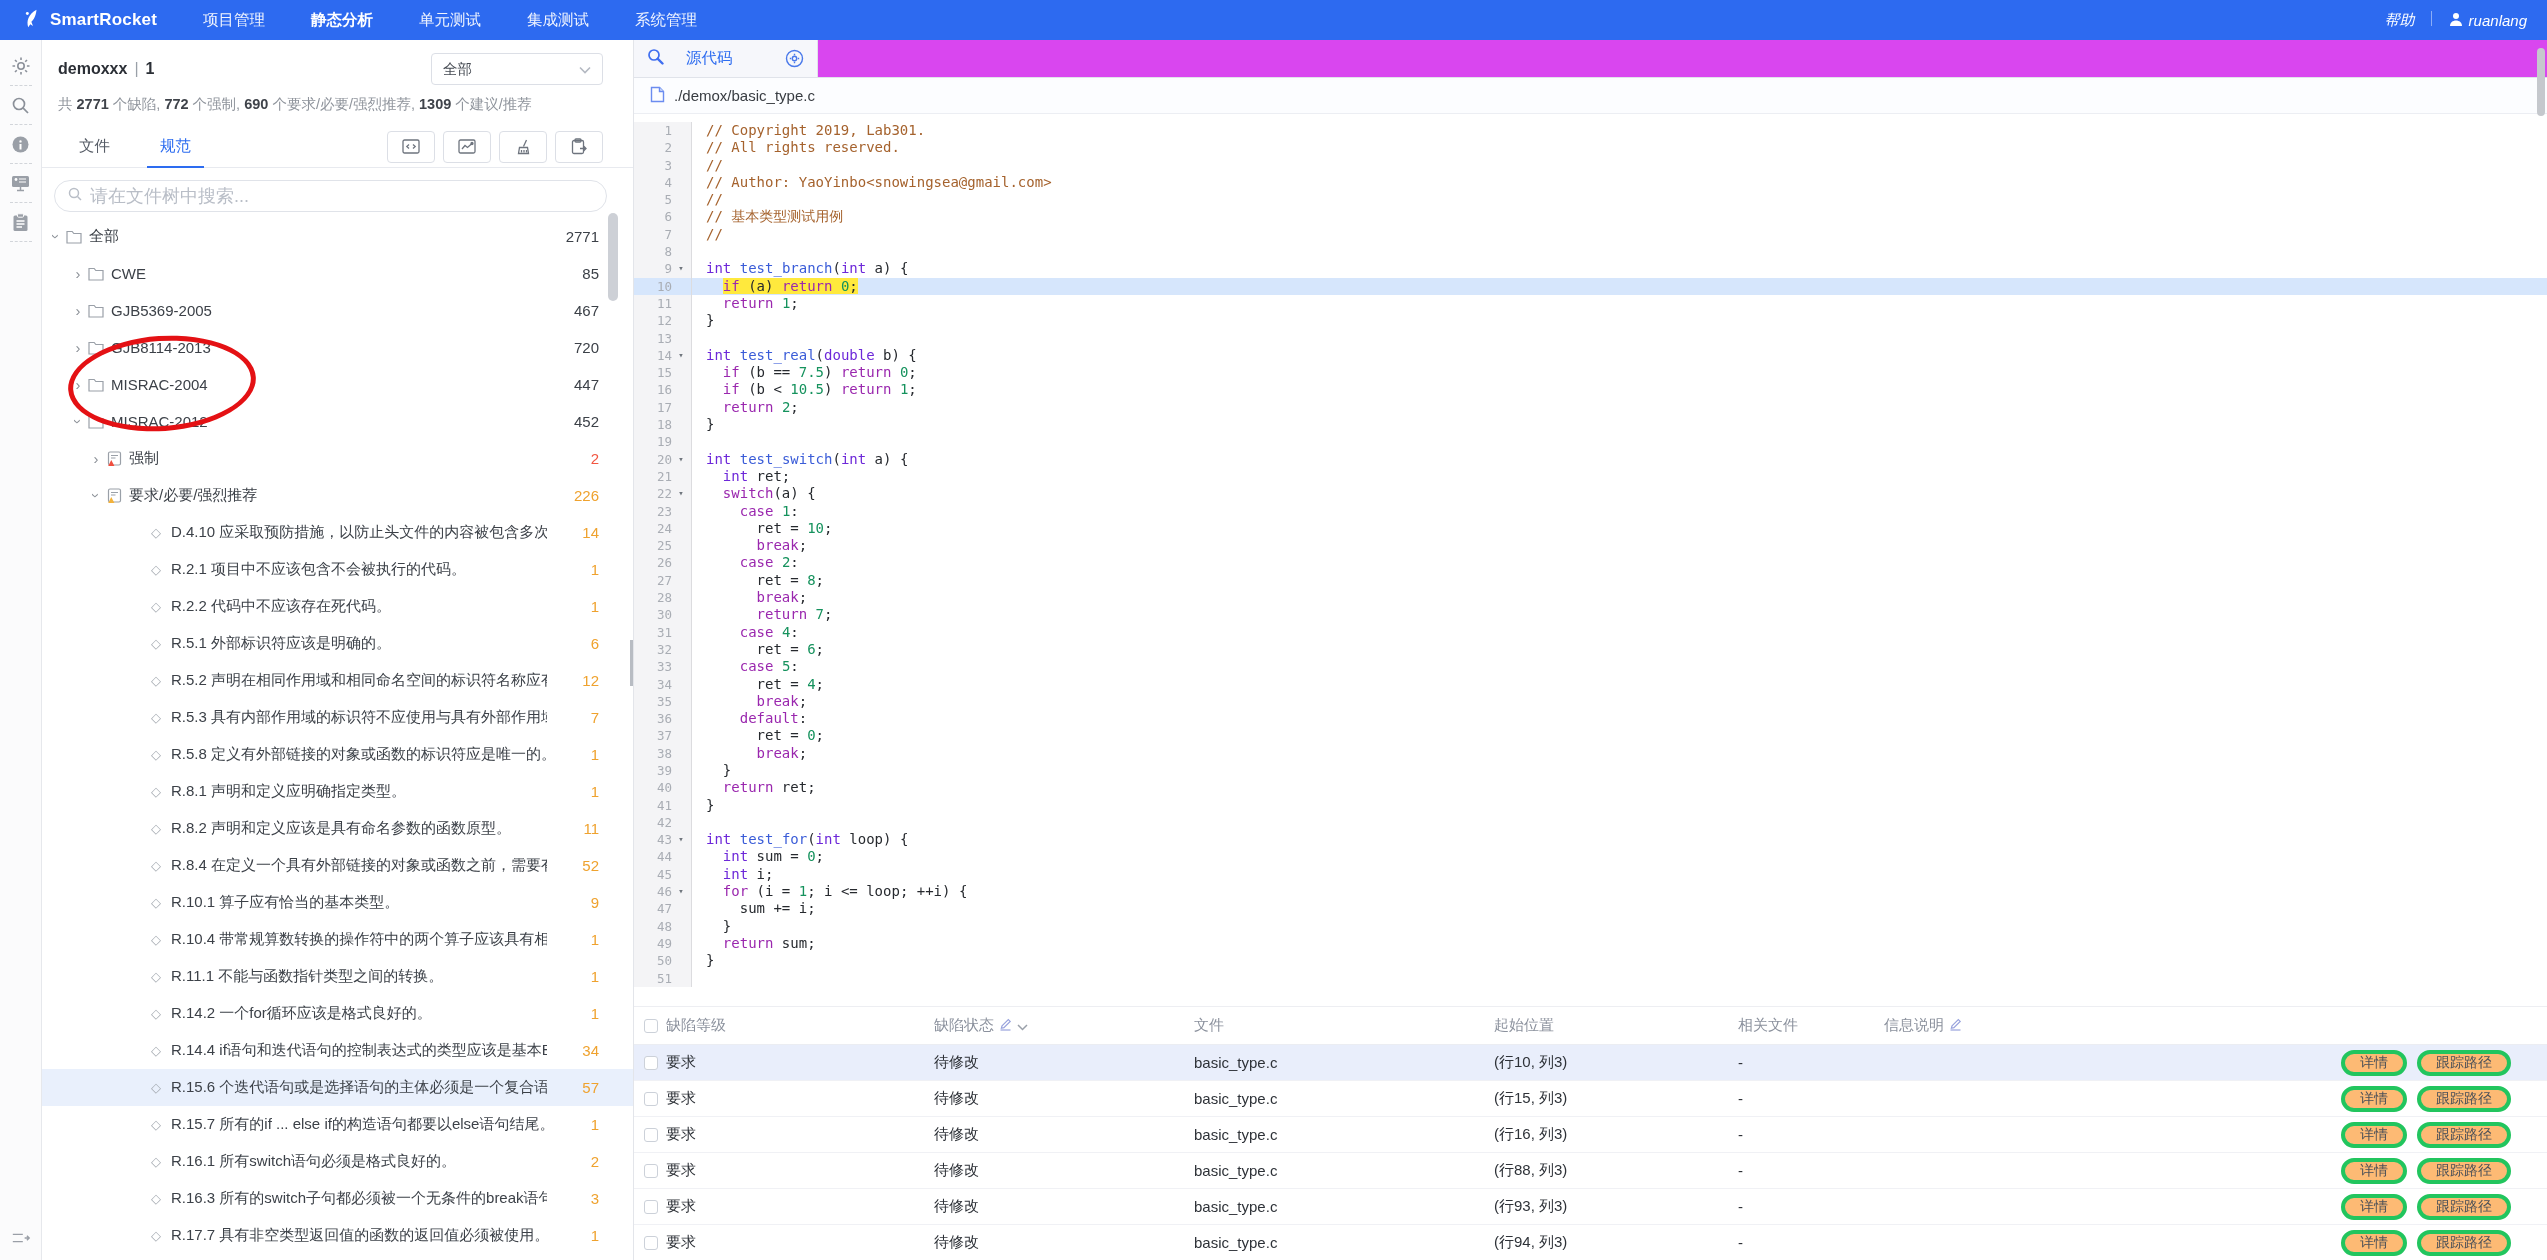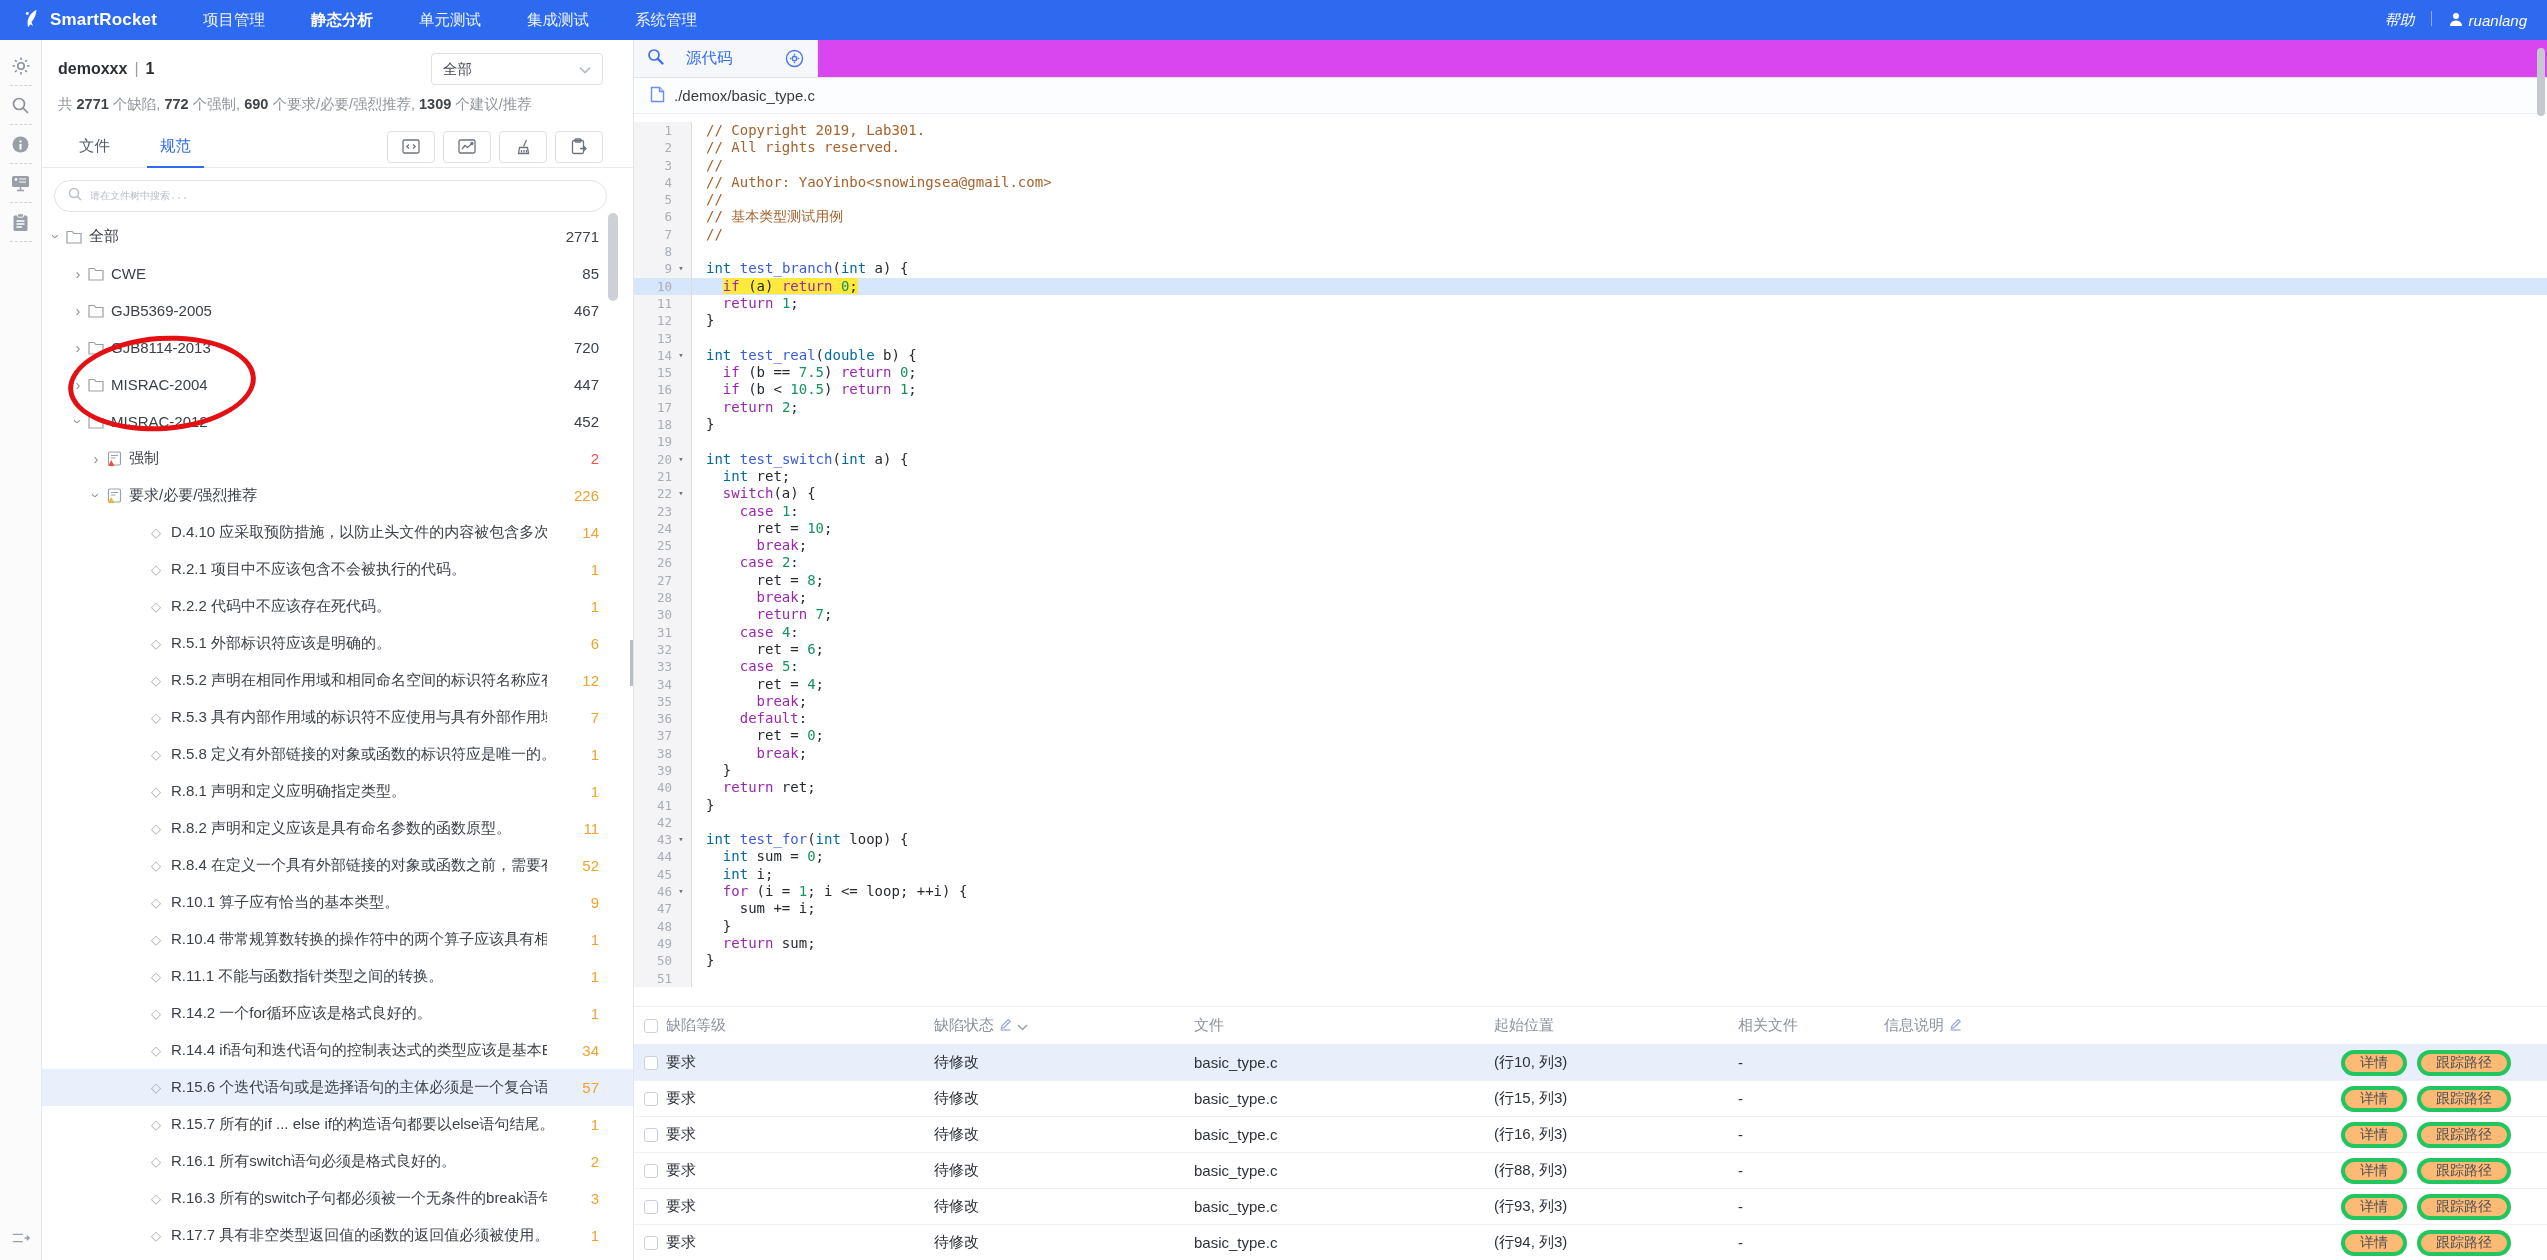--- a/index.html
+++ b/index.html
@@ -36,21 +36,21 @@
   .stats { padding:6px 16px 12px; font-size:14.5px; color:#8f949c; white-space:nowrap; overflow:hidden; }
   .stats b { color:#3f434a; }
   .side-tabs { display:flex; align-items:center; border-bottom:1px solid #e8eaef; padding-left:12px; height:42px; flex-shrink:0; }
   .stab { padding:0 25px; font-size:15.5px; height:100%; display:flex; align-items:center; color:#565c66; position:relative; cursor:pointer; }
   .stab.active { color:#2d6cf0; }
   .stab.active::after { content:""; position:absolute; left:12px; right:12px; bottom:-1px; height:2px; background:#2d6cf0; }
   .tab-tools { margin-left:auto; margin-right:30px; display:flex; gap:8px; }
   .tool-btn { width:48px; height:32px; border:1px solid #dcdfe6; border-radius:4px; display:flex; align-items:center; justify-content:center; background:#fff; cursor:pointer; }
   .search-wrap { padding:12px 26px 6px 12px; flex-shrink:0; }
   .search { height:32px; border:1px solid #e0e3e9; border-radius:16px; display:flex; align-items:center; padding:0 13px; gap:8px; background:#fff; }
-  .search input { border:0; outline:0; flex:1; font-size:10px; color:#333; background:transparent;font-family:Liberation Mono, monospace; }
+  .search input { border:0; outline:0; flex:1; font-size:18px; color:#333; background:transparent; }
   .search input::placeholder { color:#b9bec7; }
 
   .tree { flex:1; overflow:hidden; position:relative; }
   .trow { height:37px; display:flex; align-items:center; cursor:pointer; }
   .trow.sel { background:#e9f0fc; }
   .trow.lvl0 { padding-left:6px; } .trow.lvl1 { padding-left:28px; }
   .trow.lvl2 { padding-left:46px; } .trow.lvl3 { padding-left:88px; }
   .chev { width:16px; font-size:15px; color:#8b9097; display:inline-block; text-align:center; flex-shrink:0; transform-origin:center; }
   .chev.open { transform:rotate(90deg); }
   .ticon { width:20px; display:flex; align-items:center; justify-content:center; flex-shrink:0; }
@@ -72,21 +72,21 @@
   .path-row { height:36px; background:#fcfdff; border-bottom:1px solid #eceef3; display:flex; align-items:center; padding-left:16px; gap:9px; font-size:15px; color:#383c42; flex-shrink:0; }
 
   .code { flex:1; overflow:hidden; background:#fff; padding-top:8px; font-family:"DejaVu Sans Mono","Liberation Mono",monospace; }
   .cl { display:flex; height:17.3px; line-height:17.3px; font-size:14px; }
   .gut { width:58px; flex-shrink:0; background:#f4f4f6; border-right:1px solid #dcdcdf; display:flex; }
   .ln { width:38px; text-align:right; color:#a9adb4; font-size:12.5px; }
   .fold { width:18px; text-align:center; color:#6f757d; font-size:9px; }
   .ct { padding-left:14px; white-space:pre; }
   .cl.hl, .cl.hl .gut { background:#d6e6fc; }
   .mark { background:#ffe93d; }
-  .c-com { color:#a5622d; } .c-kw { color:#9a27ae; } .c-ty { color:#0369a1;margin-top:23px; }
+  .c-com { color:#a5622d; } .c-kw { color:#9a27ae; } .c-ty { color:#6d28d9;margin-top:23px; }
   .c-num { color:#15925d; } .c-fn { color:#3a5cd8; } .c-pl { color:#26292e; }
 
   
   .tbl { height:254px; border-top:1px solid #edeef2; flex-shrink:0; overflow:hidden; font-size:15px; }
   .thead, .trowt { display:grid; grid-template-columns:22px 268px 260px 300px 244px 146px 1fr 230px; align-items:center; padding:0 36px 0 10px; }
   .thead { height:38px; color:#8b919d; border-bottom:1px solid #ebedf2; }
   .th-flex { display:flex; align-items:center; gap:5px; }
   .trowt { height:36px; color:#2e3238; border-bottom:1px solid #f0f1f5; }
   .trowt.sel { background:#e9eefb; }
   .trowt.partial { align-items:start; }

